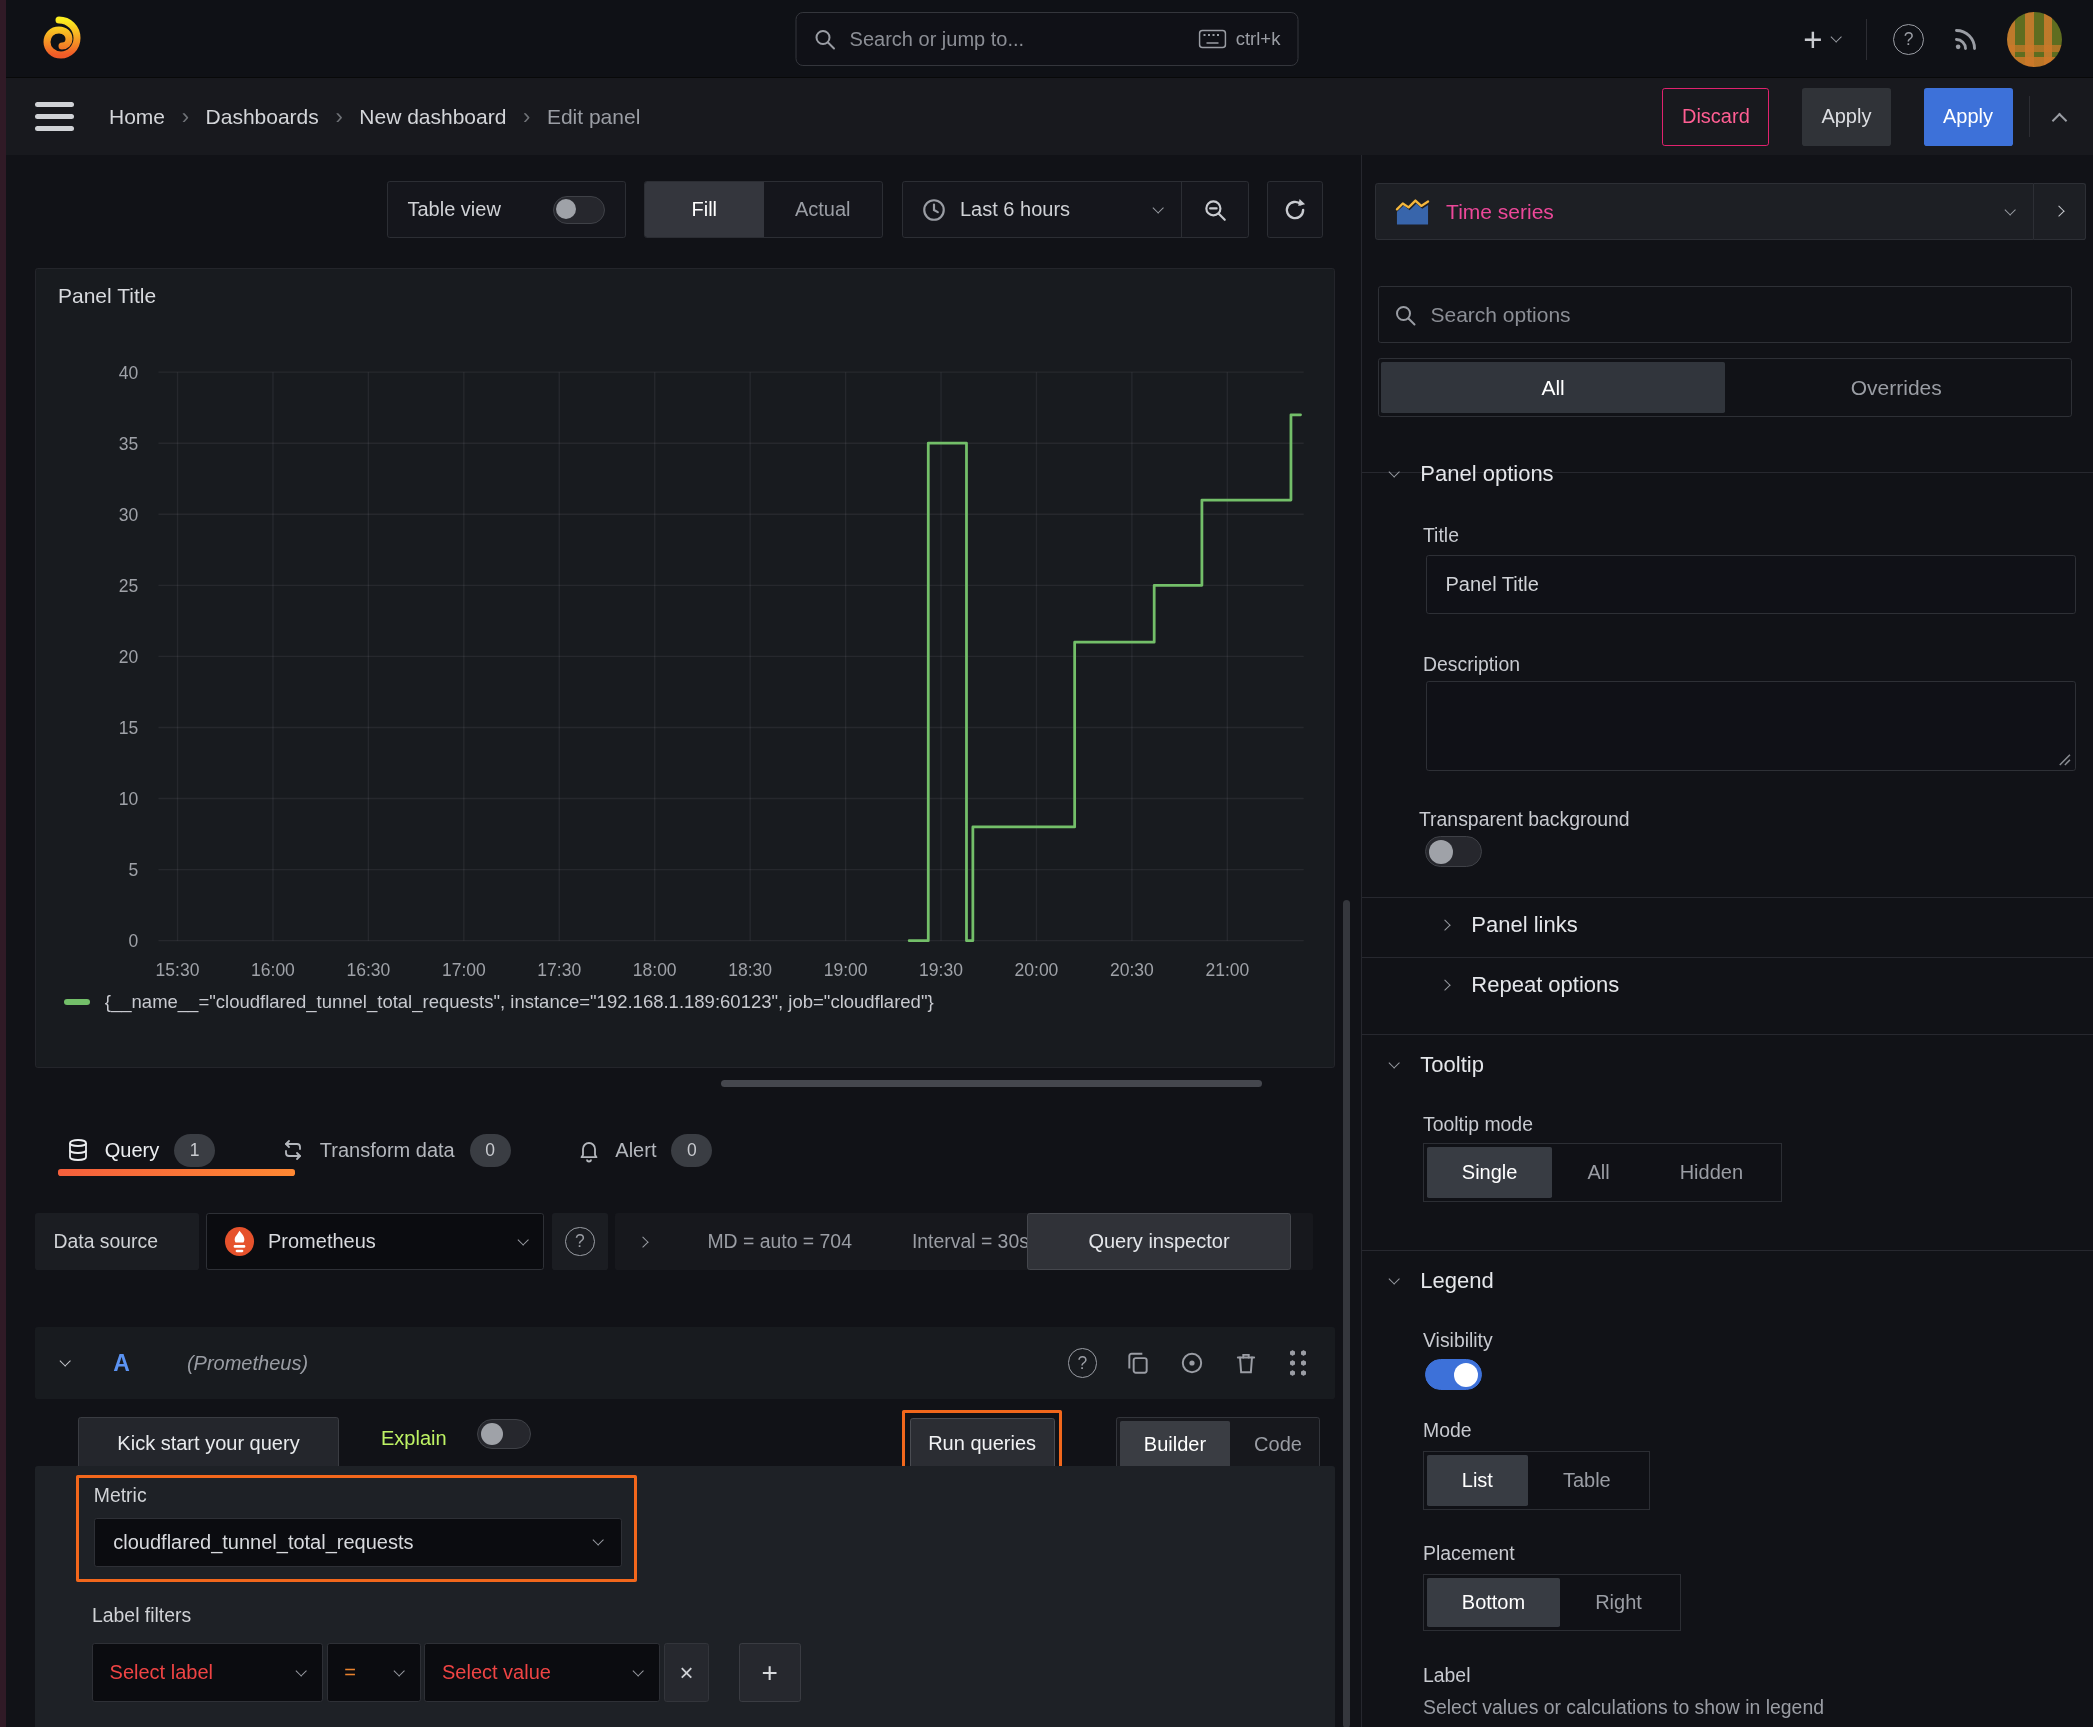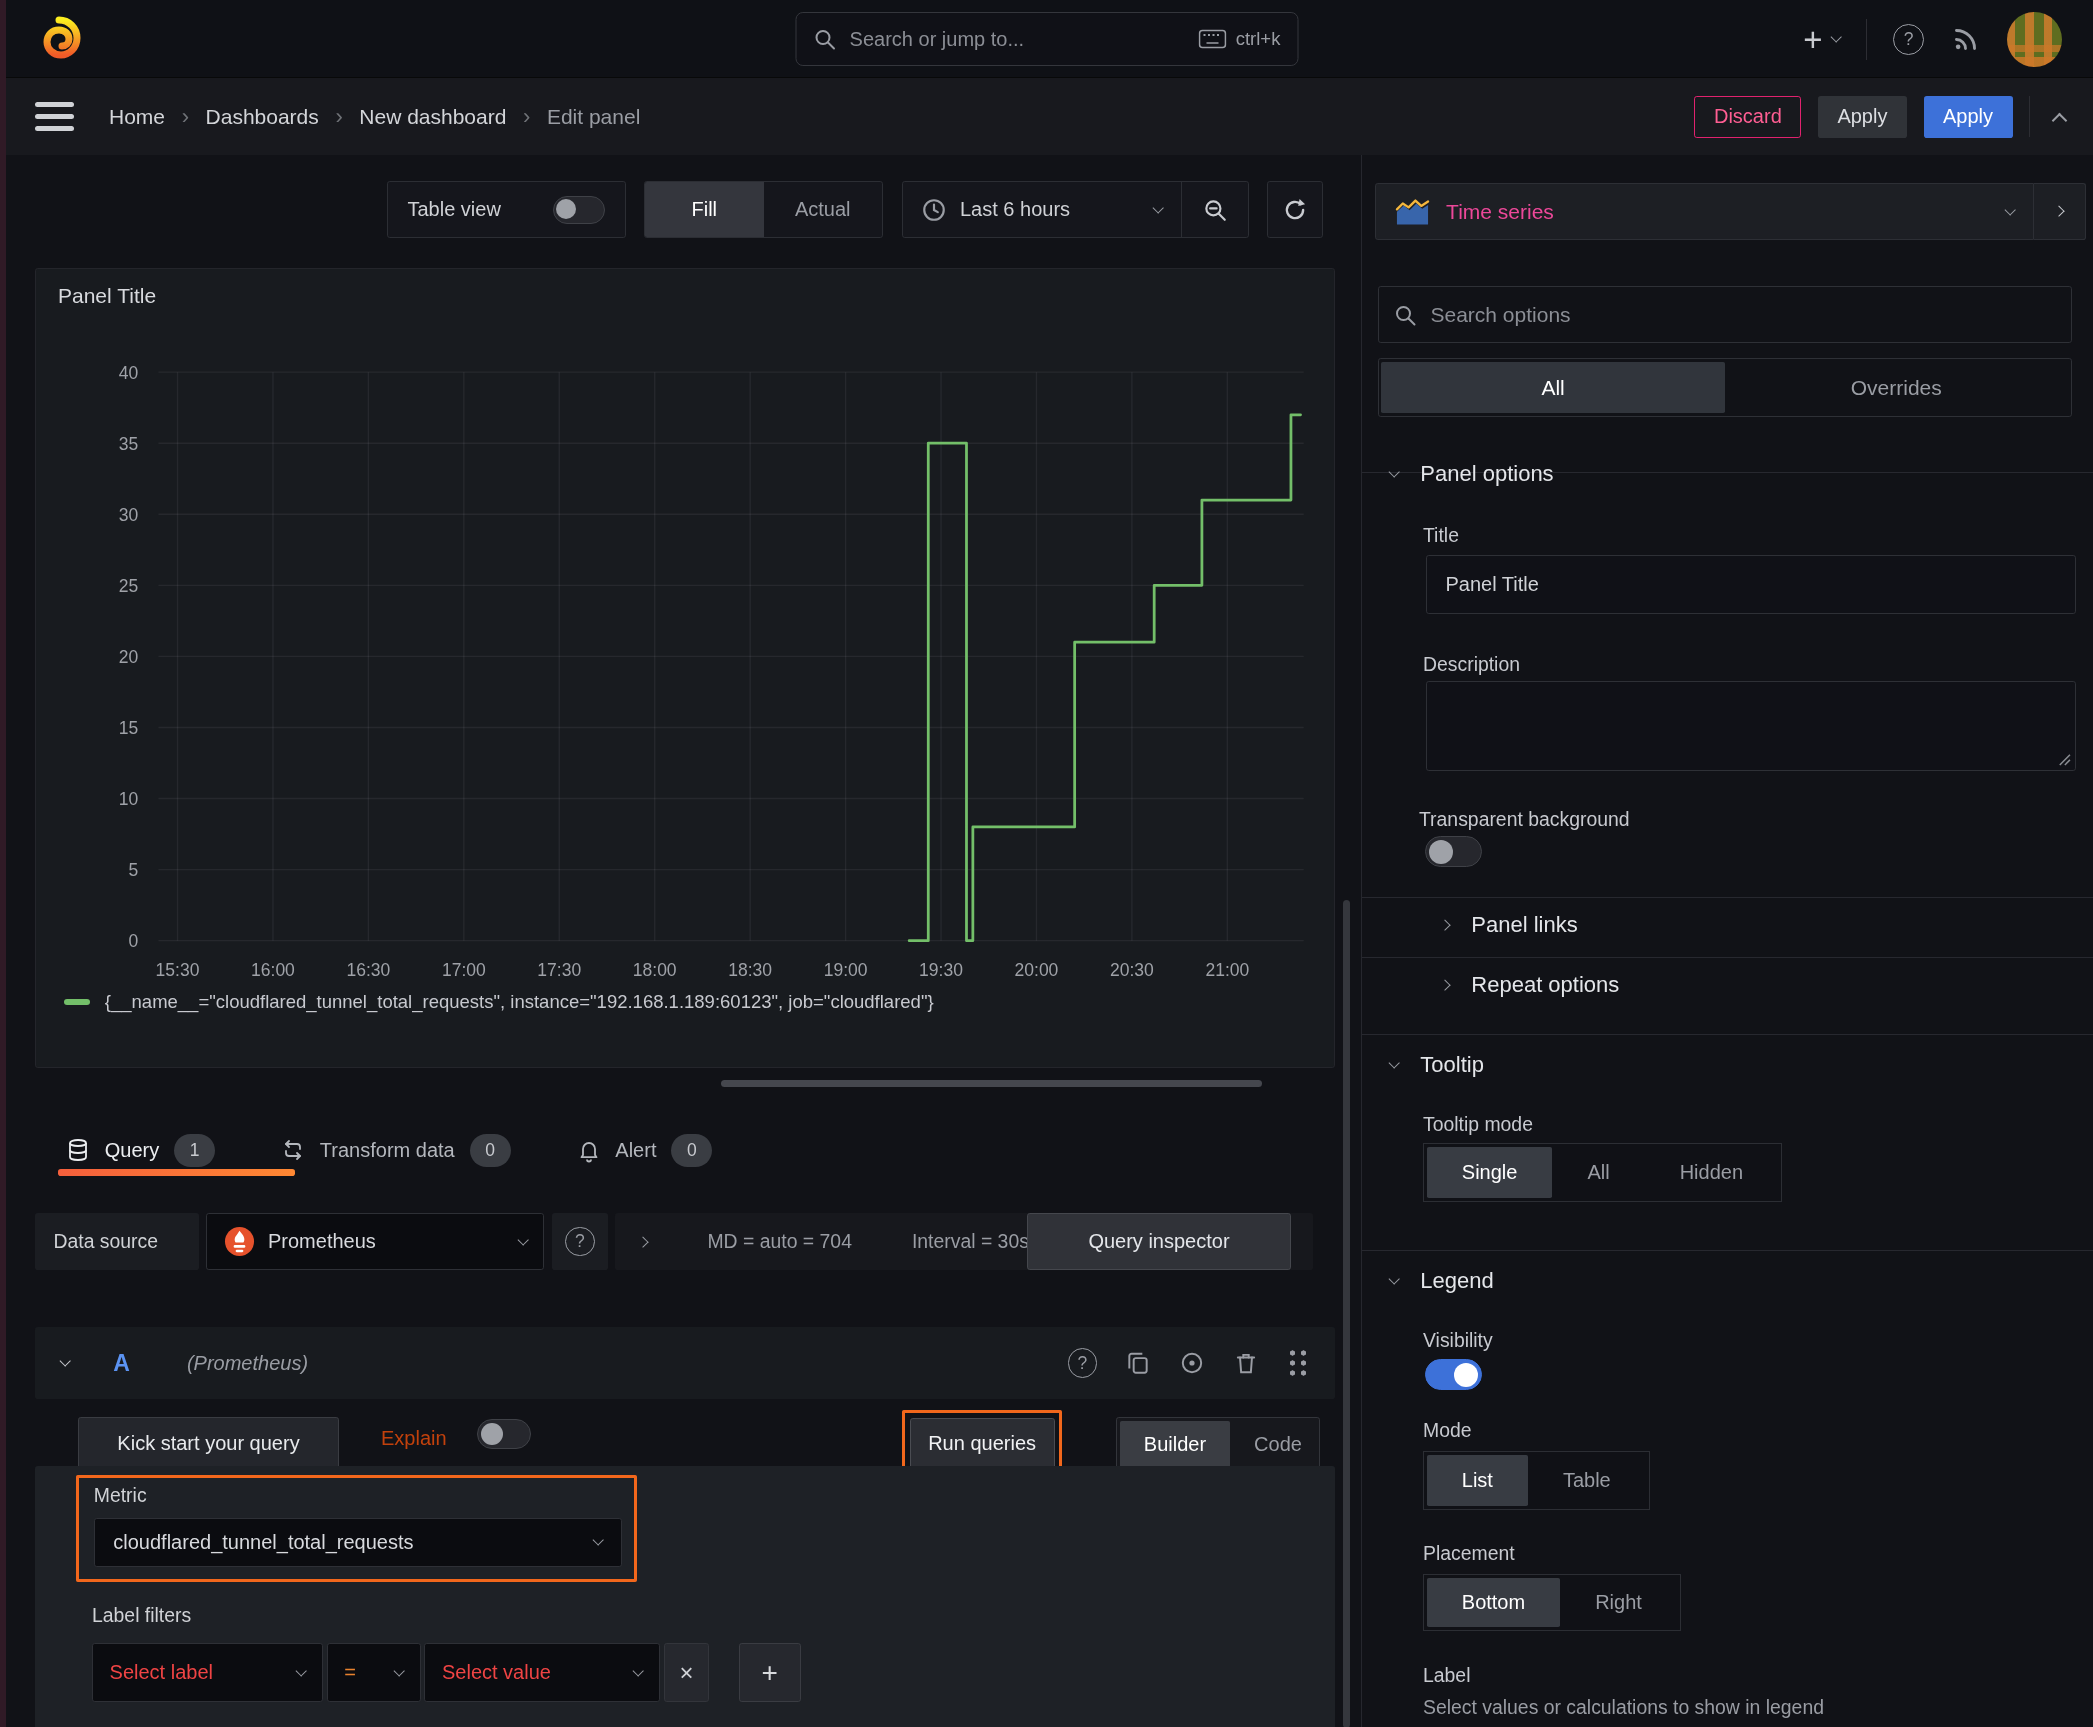--- a/index.html
+++ b/index.html
@@ -32,21 +32,21 @@
 
   
   .crumbbar { position:absolute; left:0; top:78px; width:100%; height:78px; background:#18191e; border-bottom:0.9px solid #25262b; display:flex; align-items:center; }
   .hamburger { margin-left:35px; width:41px; display:flex; flex-direction:column; gap:7.4px; cursor:pointer; }
   .hamburger span { display:block; width:39px; height:4.6px; border-radius:2.8px; background:#d0d2d6; }
   .crumbs { display:flex; align-items:center; gap:16.6px; margin-left:33px; font-size:21px; }
   .crumb { color:#d3d5d9; }
   .crumb.last { color:#9a9da4; }
   .crumb-sep { color:#6f7277; font-size:22px; }
   .crumb-actions { margin-left:auto; margin-right:28px; display:flex; align-items:center; gap:16.6px; }
-  .btn { height:42px; border-radius:2.8px; display:inline-flex; align-items:center; justify-content:center; padding:0 18.5px; font-size:20px; border:0.9px solid transparent; cursor:pointer; }
+  .btn { height:58px; border-radius:2.8px; display:inline-flex; align-items:center; justify-content:center; padding:0 18.5px; font-size:20px; border:0.9px solid transparent; cursor:pointer;margin-left:16px; }
   .btn-discard { background:transparent; border:0.9px solid #e0226e; color:#ff5e93; }
   .btn-save { background:#303338; color:#dcdee2; }
   .btn-apply { background:#3d71d9; color:#ffffff; }
   .chev { display:inline-block; width:11px; height:11px; border-right:2.3px solid currentColor; border-bottom:2.3px solid currentColor; transform:rotate(45deg); }
   .chev.right { transform:rotate(-45deg); }
   .chev.up { transform:rotate(-135deg); }
   .chev.small { width:8.3px; height:8.3px; border-width:1.8px; }
   .crumb-actions .chev.up { color:#9a9da4; margin-left:7.4px; margin-top:7.4px; }
 
   
@@ -91,21 +91,21 @@
   
   .querycard { position:absolute; left:29.5px; top:1172px; width:1300px; height:72px; background:#181b1f; border-radius:2.8px; display:flex; align-items:center; padding:0 26px; gap:24px; }
   .refid { color:#5b93f2; font-size:23px; font-weight:bold; margin-left:20px; }
   .refds { color:#9a9da4; font-style:italic; font-size:20px; margin-left:33px; }
   .qc-icons { margin-left:auto; display:flex; align-items:center; gap:28px; color:#9a9da4; }
   .grip { width:22px; height:29.5px; background:radial-gradient(circle 2.8px, #9a9da4 2.4px, transparent 2.8px) 0 0 / 11px 10px repeat; }
 
   
   .kickrow { position:absolute; left:29.5px; top:1255px; width:1300px; height:65px; }
   .btn-kick { position:absolute; left:43px; top:7.4px; width:261px; height:52px; background:#24262c; border:0.9px solid #3a3c42; border-radius:2.8px; display:flex; align-items:center; justify-content:center; font-size:20px; color:#e8eaed; }
-  .explain { position:absolute; left:346px; top:16.6px; font-size:20px; color:#c2410c; }
+  .explain { position:absolute; left:346px; top:16.6px; font-size:20px; color:#bef264; }
   .toggle { width:57px; height:31px; border-radius:15.7px; background:#26272d; border:0.9px solid #3f4147; position:relative; cursor:pointer; }
   .toggle .knob { position:absolute; left:2.8px; top:2.8px; width:24px; height:24px; border-radius:50%; background:#9fa2a8; }
   .toggle.on { background:#3d71d9; border-color:#3d71d9; }
   .toggle.on .knob { left:auto; right:2.8px; background:#ffffff; }
   .kickrow .toggle { position:absolute; left:442px; top:9.2px; }
   .annot { border:3.7px solid #f2671c; border-radius:1.8px; }
   .run-annot { position:absolute; left:867px; top:0; padding:4.6px; }
   .btn-run { width:145px; height:52px; background:#2b2d33; border:0.9px solid #4a4c52; border-radius:2.8px; display:flex; align-items:center; justify-content:center; font-size:20px; color:#f1f2f4; }
   .bc-group { position:absolute; left:1081px; top:7.4px; width:204px; height:54px; background:#17181d; border:0.9px solid #33353b; border-radius:2.8px; display:flex; padding:2.8px; }
   .bc-opt { padding:0 24px; display:flex; align-items:center; border-radius:1.8px; font-size:20px; color:#9a9da4; }

